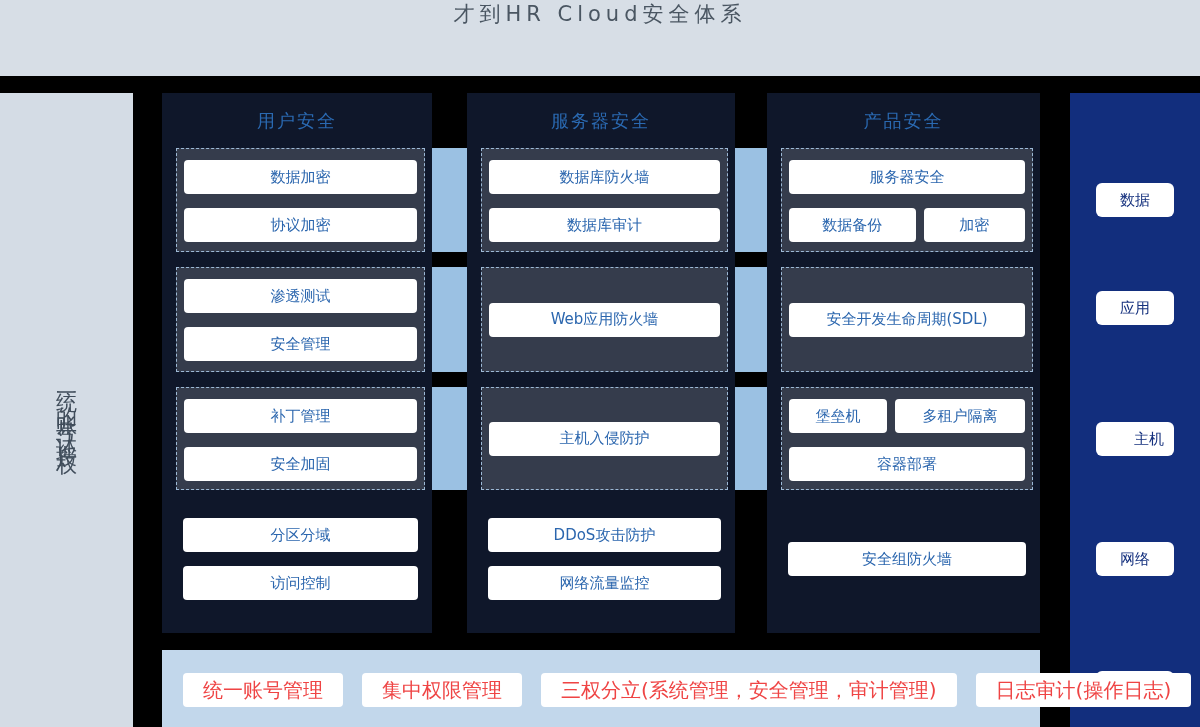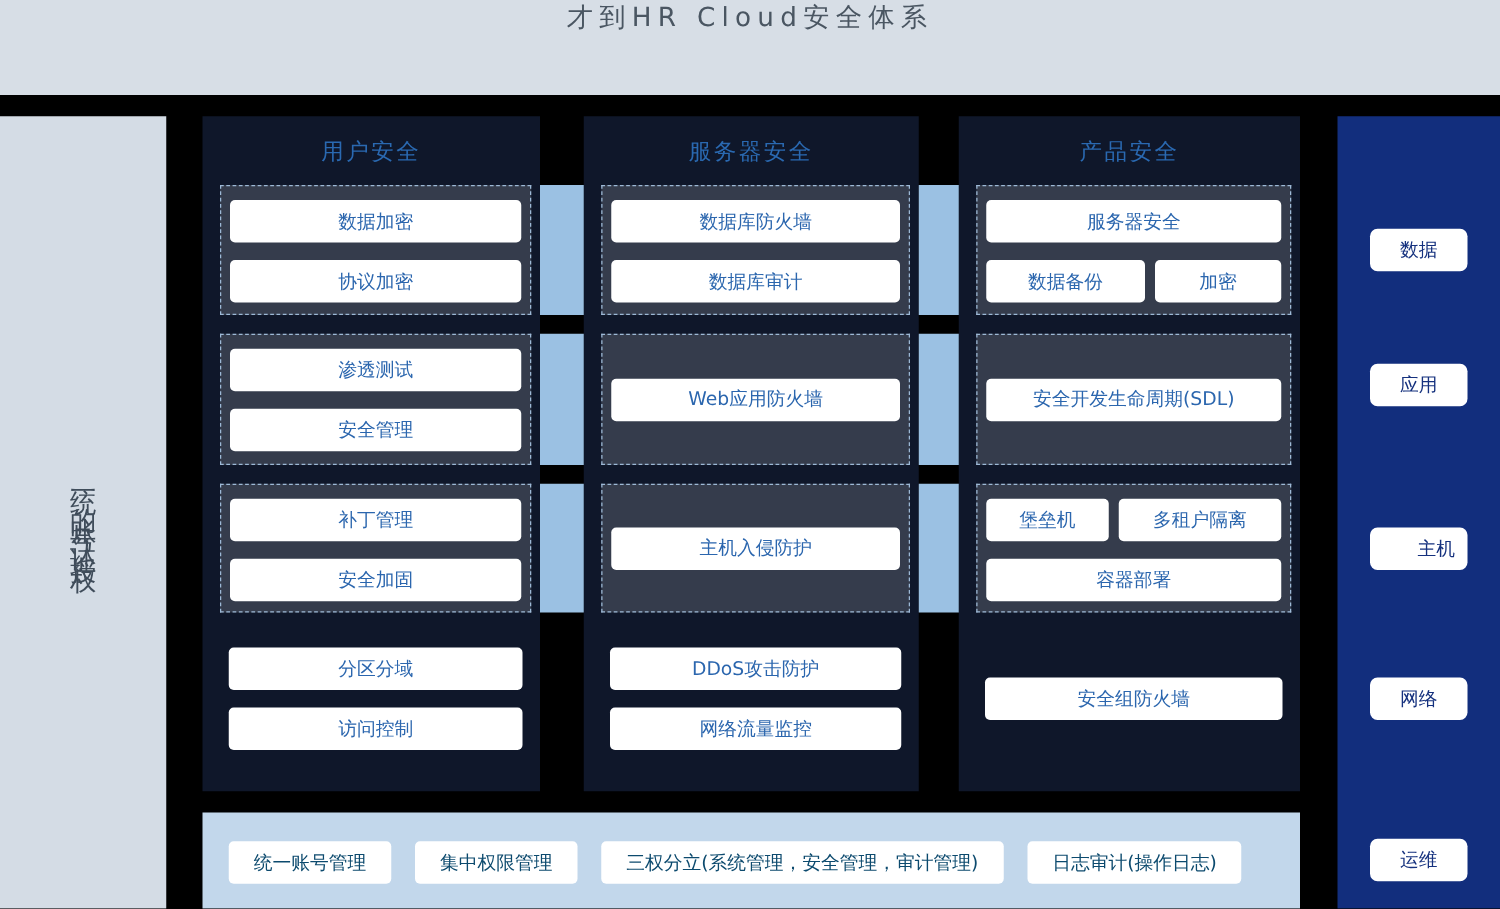--- a/index.html
+++ b/index.html
@@ -55,21 +55,21 @@
   .rail-btn { position:absolute; left:26px; width:78px; height:34px; background:#fff;
               border-radius:6px; display:flex; align-items:center; justify-content:center;
               font-size:15px; color:#15317e; }
   .rb-0 { top:90px; } .rb-1 { top:198px; } .rb-2 { top:329px;padding-left:28px; } .rb-3 { top:449px; } .rb-4 { top:578px; }
 
   
   .bottom-bar { position:absolute; left:162px; top:650px; width:878px; height:77px;
                 background:#c2d7eb; display:flex; gap:19px; padding:23px 0 0 21px; }
   .bbtn { height:34px; padding:0 20px; background:#fff; border-radius:4px;
           display:inline-flex; align-items:center; justify-content:center;
-          font-size:15px; color:#0c4a6e; white-space:nowrap; }
+          font-size:20px; color:#ef4444; white-space:nowrap; }
 </style>
 </head>
 <body>
 
 <div class="stage">
 
   <header class="topbar">
     <h1 class="title">才到HR Cloud安全体系</h1>
   </header>
 

